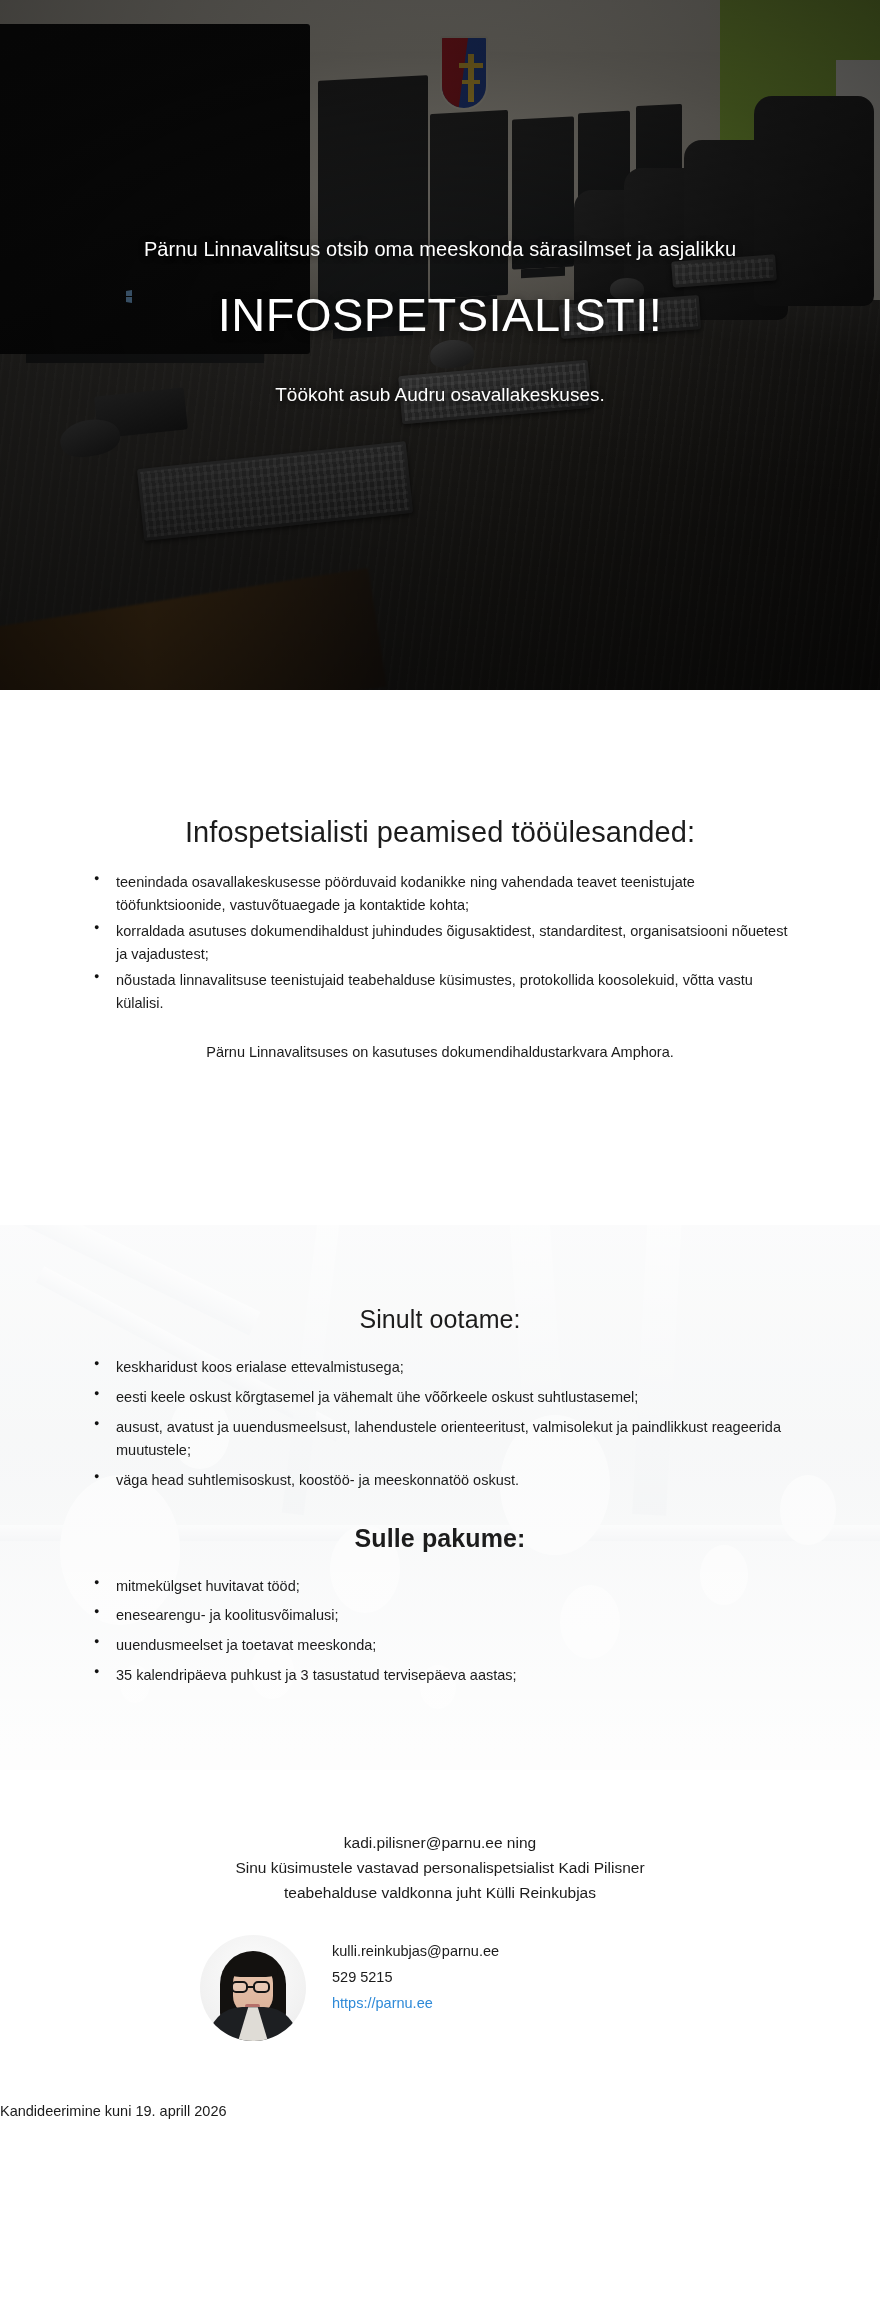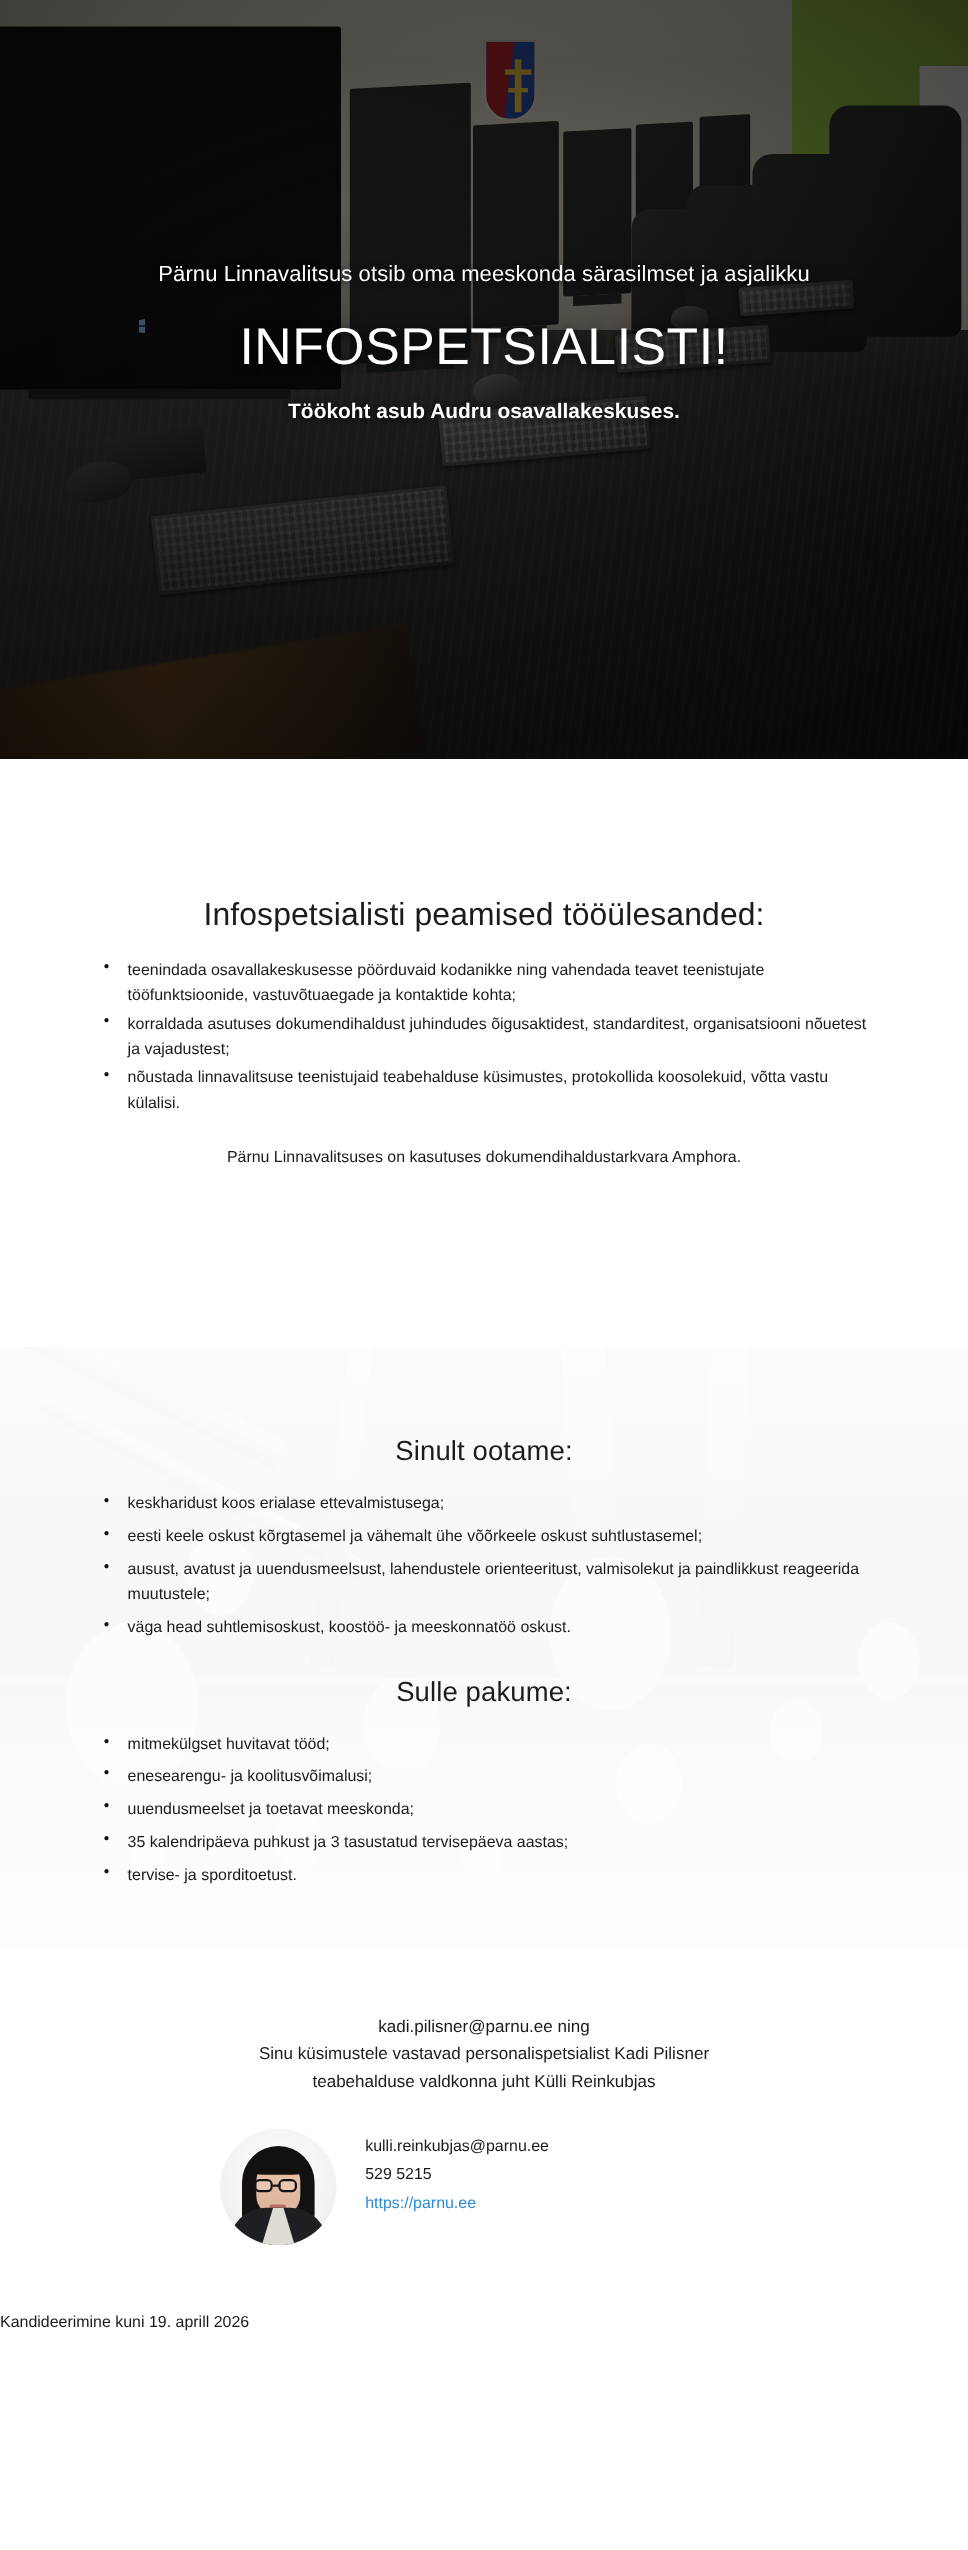--- a/index.html
+++ b/index.html
@@ -113,21 +113,21 @@
   }
   .hero-kicker {
     margin-top: 238px; font-size: 20px; font-weight: 400; letter-spacing: .1px;
     text-shadow: 0 1px 6px rgba(0,0,0,.85);
   }
   .hero-title {
     margin-top: 26px; font-size: 47px; font-weight: 400; letter-spacing: .5px;
     text-shadow: 0 2px 10px rgba(0,0,0,.8);
   }
   .hero-sub {
-    margin-top: 22px; font-size: 19px; font-weight: 700;
+    margin-top: 42px; font-size: 19px; font-weight: 400;
     text-shadow: 0 1px 6px rgba(0,0,0,.85);
   }
 
   
   .tasks {
     width: 880px; height: 535px; background:#ffffff;
     padding: 126px 0 0 0;
   }
   .tasks-inner { width: 700px; margin: 0 auto; }
   .sec-title {
@@ -151,21 +151,21 @@
     position: relative; width: 880px; height: 545px; overflow: hidden;
     background: linear-gradient(180deg,#f4f5f6 0%, #eef0f1 40%, #f6f7f7 100%);
   }
   .mid-photo { position:absolute; inset:0; opacity:.55; }
   .mb { position:absolute; border-radius:50%; background:#ffffff; }
   .beam { position:absolute; background: linear-gradient(180deg,#ffffff,#e6e9ec); }
   .mid-wash { position:absolute; inset:0; background: linear-gradient(180deg, rgba(255,255,255,.62) 0%, rgba(255,255,255,.50) 50%, rgba(255,255,255,.80) 100%); }
   .mid-inner { position:relative; z-index:3; width: 700px; margin: 0 auto; padding-top: 80px; }
   .mid-inner .sec-title { font-size: 25px; }
   .mid-inner ul.bl > li { margin-bottom: 7px; }
-  .offer-title { margin-top: 32px; }
+  .offer-title { margin-top: 32px; font-weight: bold; }
 
   
   .contact { width: 880px; background:#ffffff; padding-top: 60px; }
   .contact-lines { text-align:center; font-size: 15.5px; line-height: 1.62; color:#1b1b1b; }
   .card { width: 480px; margin: 30px auto 0 auto; display:flex; align-items:flex-start; gap: 26px; }
   .avatar {
     width: 106px; height: 106px; border-radius: 50%; overflow: hidden; flex: none;
     background: radial-gradient(circle at 50% 38%, #fdfdfd 0%, #f2f2f2 62%, #e9e9e9 100%);
     position: relative;
   }
@@ -267,21 +267,20 @@
         <li>eesti keele oskust kõrgtasemel ja vähemalt ühe võõrkeele oskust suhtlustasemel;</li>
         <li>ausust, avatust ja uuendusmeelsust, lahendustele orienteeritust, valmisolekut ja paindlikkust reageerida muutustele;</li>
         <li>väga head suhtlemisoskust, koostöö- ja meeskonnatöö oskust.</li>
       </ul>
       <h2 class="sec-title offer-title">Sulle pakume:</h2>
       <ul class="bl">
         <li>mitmekülgset huvitavat tööd;</li>
         <li>enesearengu- ja koolitusvõimalusi;</li>
         <li>uuendusmeelset ja toetavat meeskonda;</li>
         <li>35 kalendripäeva puhkust  ja 3 tasustatud tervisepäeva aastas;</li>
-        <li>tervise- ja sporditoetust.</li>
       </ul>
     </div>
   </section>
 
   <section class="contact">
     <div class="contact-lines">
       <div>kadi.pilisner@parnu.ee ning</div>
       <div>Sinu küsimustele vastavad  personalispetsialist Kadi Pilisner</div>
       <div>teabehalduse valdkonna juht Külli Reinkubjas</div>
     </div>

